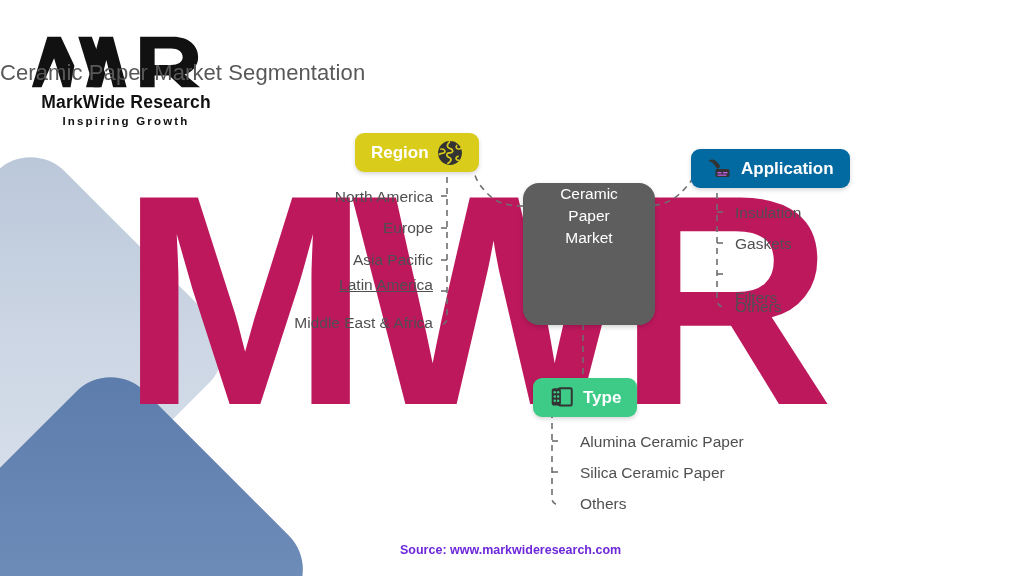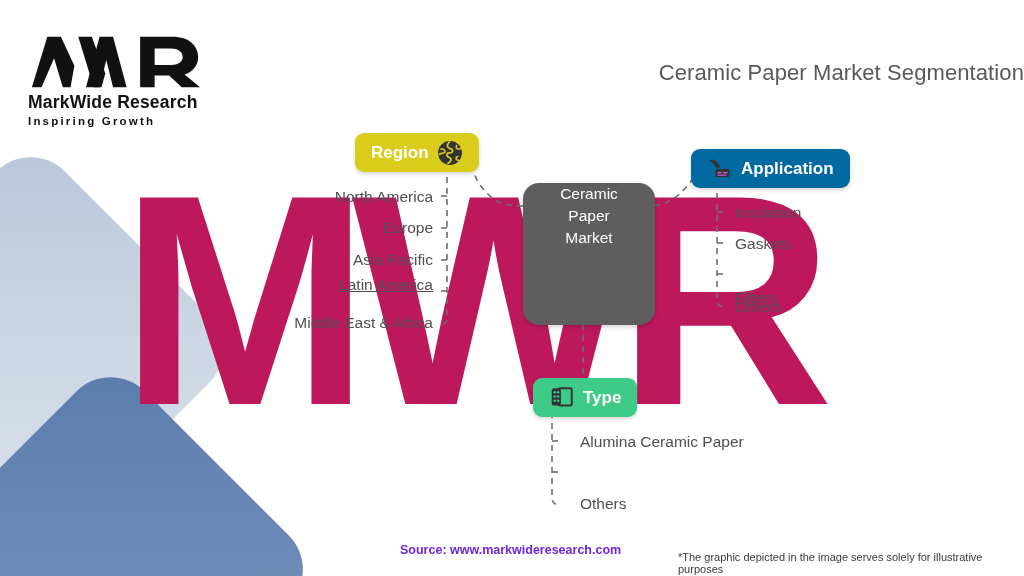--- a/index.html
+++ b/index.html
@@ -56,21 +56,21 @@
     font-family: "Liberation Sans", sans-serif;
     user-select: none;
   }
 
   
   .logo {
     position: absolute;
     left: 28px;
     top: 33px;
     width: 196px;
-    text-align: left;
+    text-align: center;
   }
   .logo-mark {
     display: block;
     height: 58px;
   }
   .logo-name {
     font-size: 17.5px;
     font-weight: 700;
     color: #111111;
     letter-spacing: 0.2px;
@@ -83,21 +83,21 @@
     letter-spacing: 2.2px;
     margin-top: 2px;
   }
 
   
   .title {
     position: absolute;
     left: 0;
     top: 60px;
     width: 1024px;
-    text-align: right;
+    text-align: left;
     font-size: 22px;
     color: #58585a;
     letter-spacing: 0.1px;
   }
 
   
   .lines {
     position: absolute;
     left: 0; top: 0;
     width: 1024px; height: 576px;
@@ -282,18 +282,18 @@
   <div class="leaf leaf-right" style="left:133px; top:251px; width:300px;">Asia Pacific</div>
   <div class="leaf leaf-right" style="left:133px; top:276px; width:300px;text-decoration:underline;">Latin America</div>
   <div class="leaf leaf-right" style="left:133px; top:314px; width:300px;">Middle East &amp; Africa</div>
 
   <div class="leaf leaf-left" style="left:735px; top:204px;">Insulation</div>
   <div class="leaf leaf-left" style="left:735px; top:235px;">Gaskets</div>
   <div class="leaf leaf-left" style="left:735px; top:266px;margin-top:23px;">Filters</div>
   <div class="leaf leaf-left" style="left:735px; top:298px;">Others</div>
 
   <div class="leaf leaf-left" style="left:580px; top:433px;">Alumina Ceramic Paper</div>
+  <div class="leaf leaf-left" style="left:580px; top:464px;">Silica Ceramic Paper</div>
   <div class="leaf leaf-left" style="left:580px; top:495px;">Others</div>
 
   <div class="source">Source: www.markwideresearch.com</div>
-  <div class="disclaimer">*The graphic depicted in the image serves solely for illustrative purposes</div>
 
 </div>
 
 </body></html>

